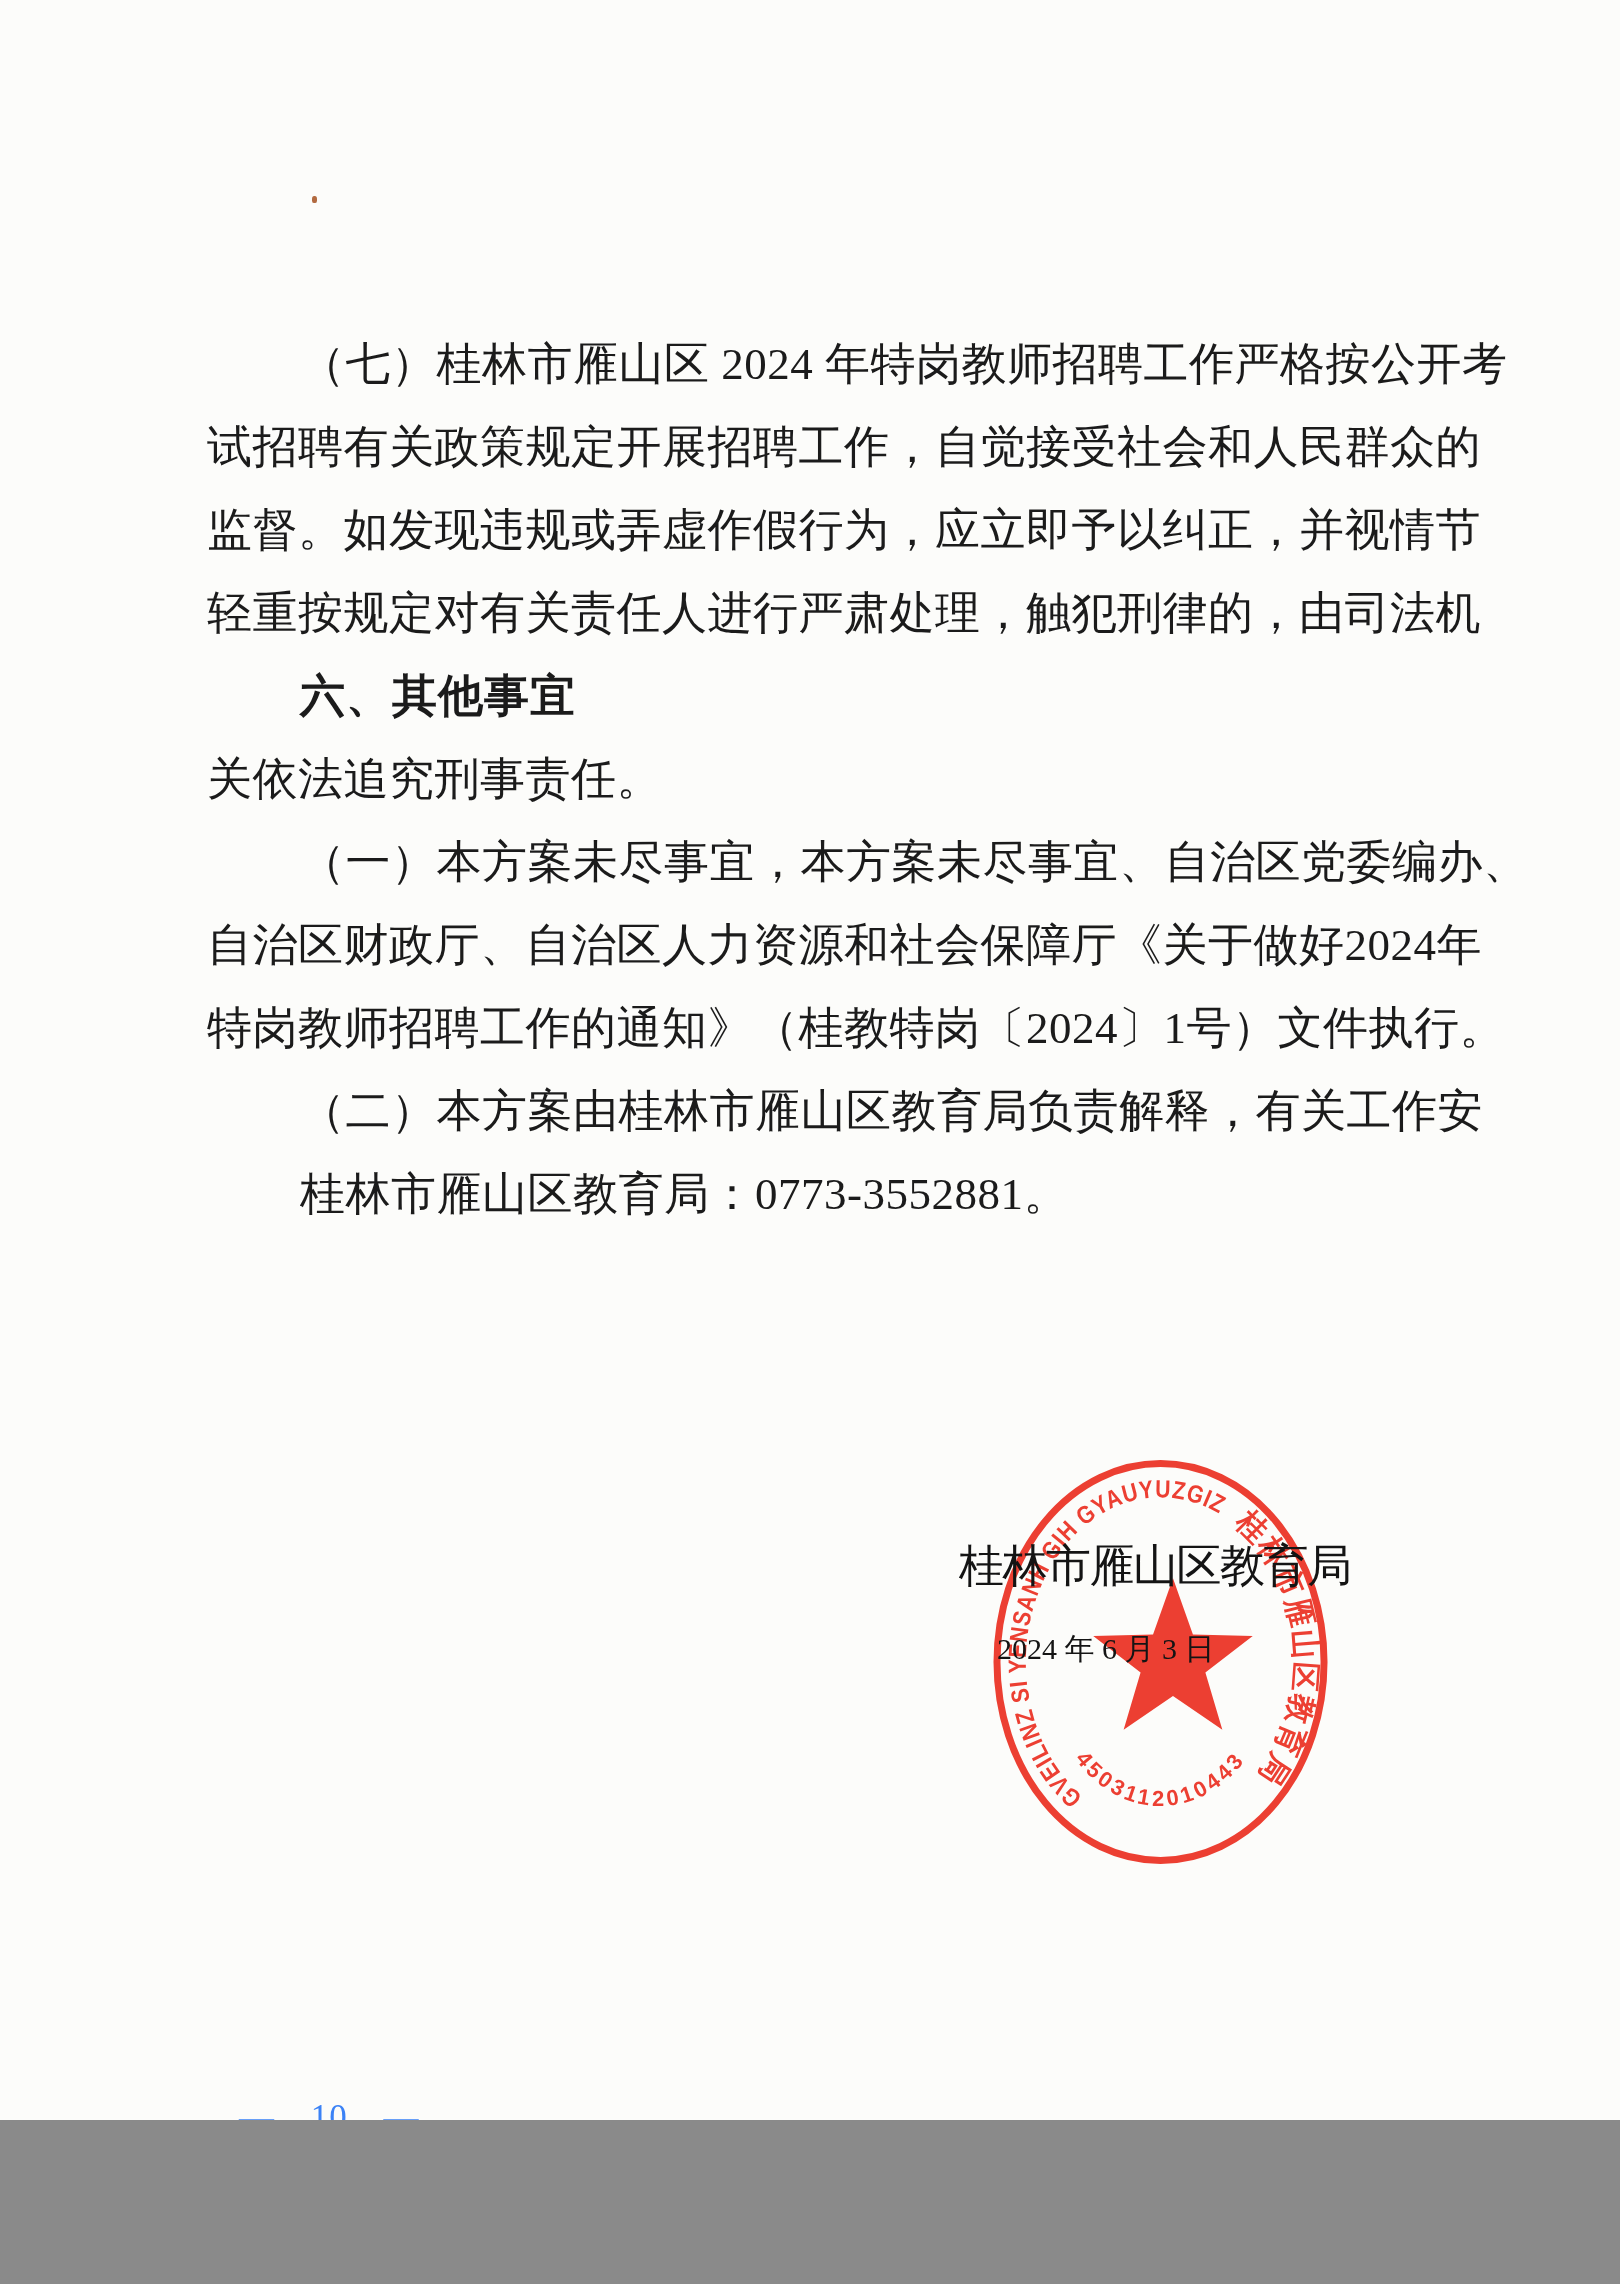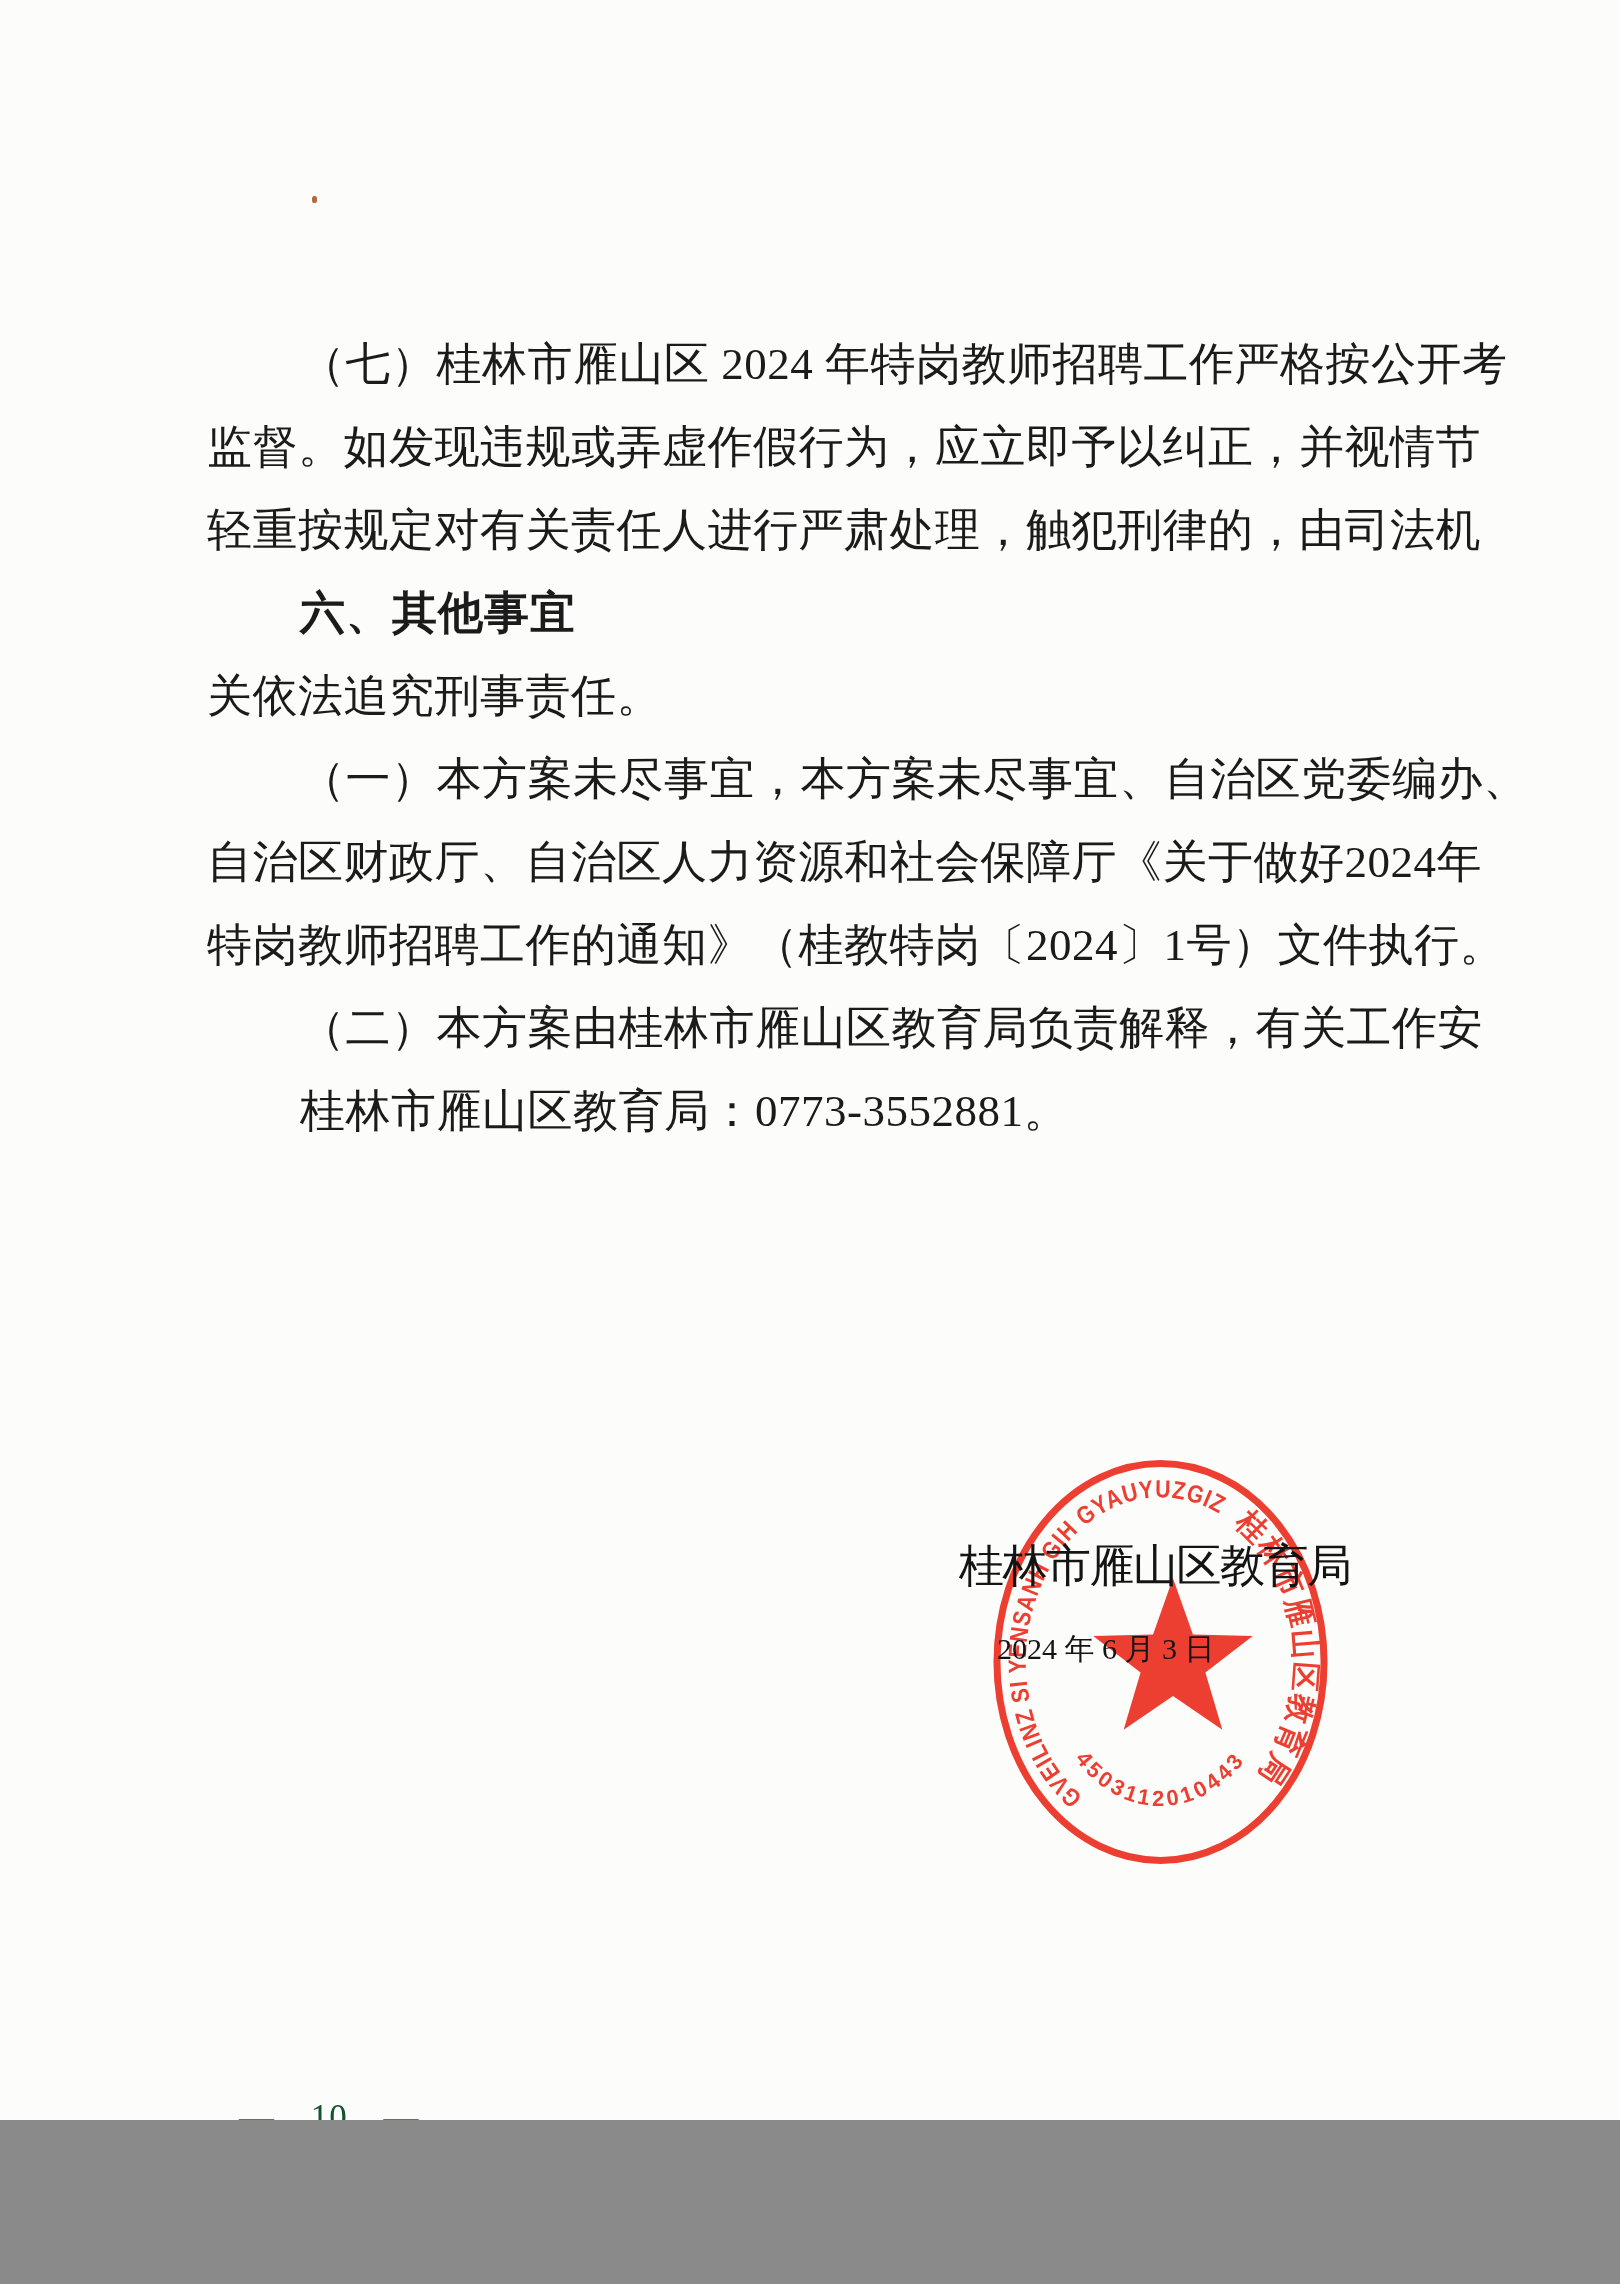--- a/index.html
+++ b/index.html
@@ -45,38 +45,39 @@
     z-index:2;
     mix-blend-mode:multiply;
     opacity:.94;
   }
   .seal text{font-family:"Liberation Sans","DejaVu Sans",sans-serif;}
   
   .page-number{
     position:absolute;left:239px;top:2098px;
     font-size:35px;line-height:40px;
     word-spacing:26px;letter-spacing:1px;
-    color:#14532d;white-space:nowrap;
+    color:#3b82f6;white-space:nowrap;
   }
   
   .speck{
     position:absolute;left:312px;top:196px;
     width:4.5px;height:6.5px;border-radius:50% 50% 40% 40%;
     background:#a5501e;opacity:.85;
   }
 </style>
 </head>
 <body>
 
 <div class="page">
 
   <div class="speck"></div>
 
   <div class="text-column">
     <div class="doc-line indent">（七）桂林市雁山区 2024 年特岗教师招聘工作严格按公开考</div>
+    <div class="doc-line">试招聘有关政策规定开展招聘工作，自觉接受社会和人民群众的</div>
     <div class="doc-line">监督。如发现违规或弄虚作假行为，应立即予以纠正，并视情节</div>
     <div class="doc-line">轻重按规定对有关责任人进行严肃处理，触犯刑律的，由司法机</div>
     <div class="doc-line indent bold">六、其他事宜</div>
     <div class="doc-line">关依法追究刑事责任。</div>
     <div class="doc-line indent">（一）本方案未尽事宜，本方案未尽事宜、自治区党委编办、</div>
     <div class="doc-line">自治区财政厅、自治区人力资源和社会保障厅《关于做好2024年</div>
     <div class="doc-line">特岗教师招聘工作的通知》（桂教特岗〔2024〕1号）文件执行。</div>
     <div class="doc-line indent">（二）本方案由桂林市雁山区教育局负责解释，有关工作安</div>
     <div class="doc-line indent">桂林市雁山区教育局：0773-3552881。</div>
   </div>

